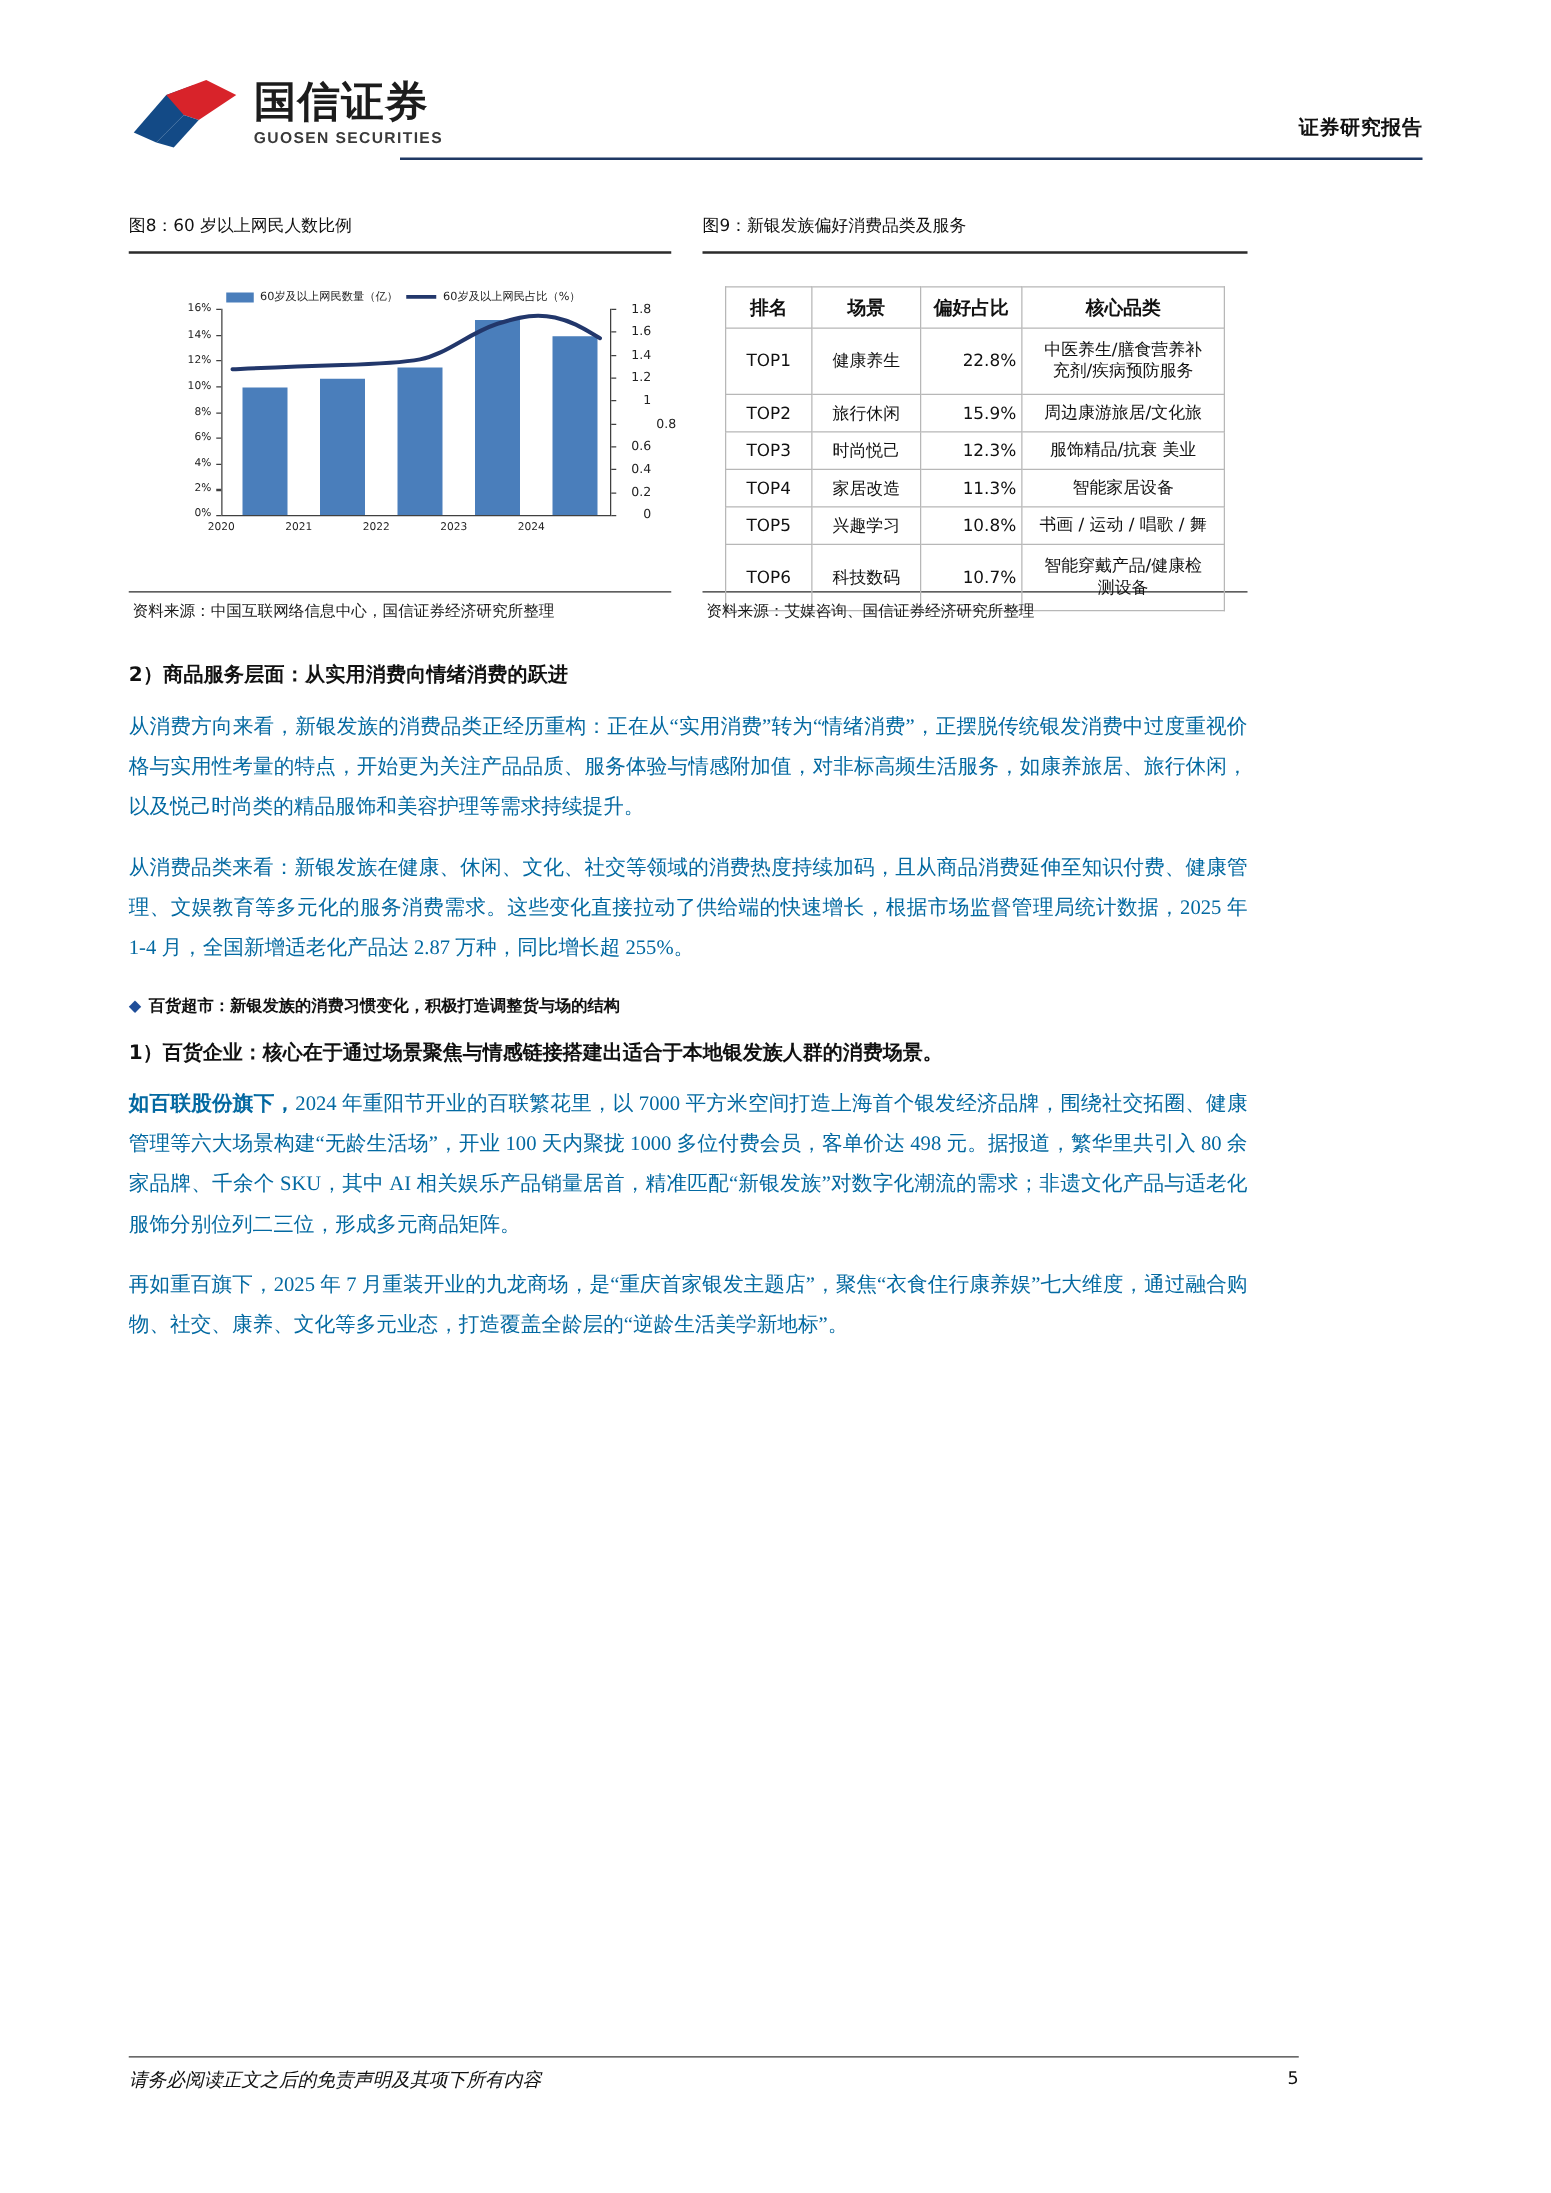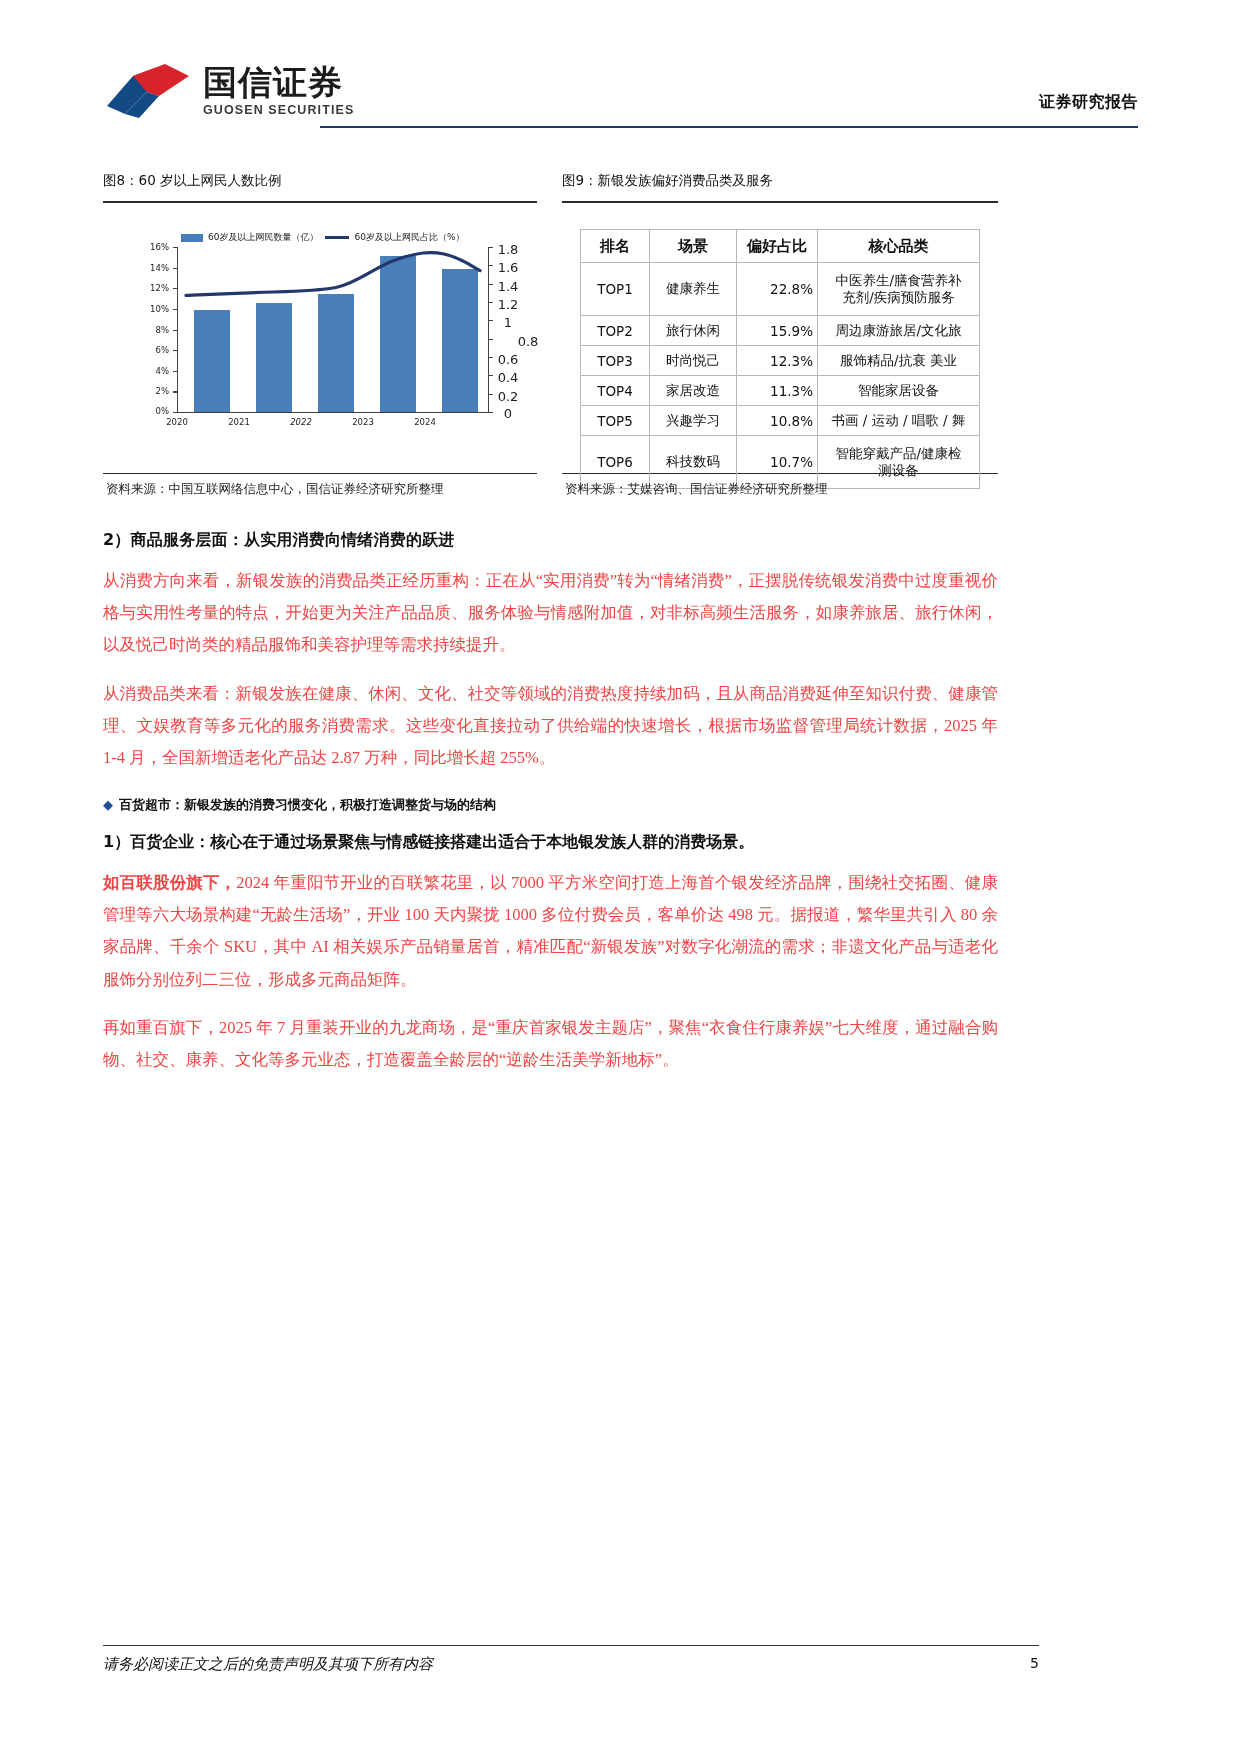--- a/index.html
+++ b/index.html
@@ -44,22 +44,22 @@
 
   .plot{position:absolute;left:75px;top:44px;width:310px;height:165px;}
   .axis-l{position:absolute;left:74px;top:44px;width:1.4px;height:165px;background:#404040;}
   .axis-b{position:absolute;left:74px;top:209px;width:312px;height:1.4px;background:#404040;}
   .axis-r{position:absolute;left:385px;top:44px;width:1.4px;height:165px;background:#404040;}
 
   .tick{position:absolute;width:4px;height:1.2px;background:#404040;}
   .tick-r{position:absolute;width:4px;height:1.2px;background:#404040;}
   .ylab{position:absolute;font-family:"DejaVu Sans","Liberation Sans",sans-serif;font-size:8.5px;
         color:#222;text-align:right;width:34px;}
-  .ylab-r{position:absolute;font-family:"DejaVu Sans","Liberation Sans",sans-serif;font-size:13px;
-        color:#222;text-align:center;width:26px;}
+  .ylab-r{position:absolute;font-family:"DejaVu Sans","Liberation Sans",sans-serif;font-size:10px;
+        color:#222;text-align:right;width:26px;}
   .xlab{position:absolute;font-family:"DejaVu Sans","Liberation Sans",sans-serif;font-size:8.5px;
         color:#222;text-align:center;width:50px;top:214px;}
   .bar{position:absolute;background:#4a7ebb;bottom:0;}
   .bars{position:absolute;left:75px;top:44px;width:310px;height:165px;}
 
   
   .tbl{position:absolute;left:18px;top:26px;width:400px;border-collapse:collapse;
        font-family:"DejaVu Sans","Liberation Sans",sans-serif;}
   .tbl td,.tbl th{border:1px solid #b7b7b7;padding:2px 4px;color:#111;}
   .tbl th{font-size:15px;font-weight:bold;text-align:center;height:28px;}
@@ -67,21 +67,21 @@
   .c-rank{width:60px;text-align:center;}
   .c-scene{width:78px;text-align:center;}
   .c-pct{width:72px;text-align:right;padding-right:6px;}
   .c-cat{text-align:center;line-height:1.25;}
   .tall td{height:48px;}
 
   
   .body{position:absolute;left:103px;top:530px;width:895px;}
   h3.sec{font-family:"DejaVu Sans","Liberation Sans",sans-serif;font-size:16px;font-weight:bold;
          margin:0 0 14px 0;color:#111;letter-spacing:.2px;}
-  p.par{font-size:16.5px;line-height:1.95;margin:0 0 16px 0;text-align:justify;color:#ef4444;
+  p.par{font-size:16.5px;line-height:1.95;margin:0 0 16px 0;text-align:justify;color:#0369a1;
         text-justify:inter-ideograph;}
   .bullet{font-family:"DejaVu Sans","Liberation Sans",sans-serif;font-size:13px;font-weight:bold;
           margin:22px 0 14px 0;color:#111;}
   .bullet .dia{color:#1f4e99;margin-right:6px;}
   .sub{font-family:"DejaVu Sans","Liberation Sans",sans-serif;font-size:16px;font-weight:bold;
        margin:18px 0 14px 0;color:#111;}
   .lead{font-weight:bold;font-family:"DejaVu Sans","Liberation Sans",sans-serif;}
 
   
   .foot-rule{position:absolute;left:103px;right:103px;top:1645px;height:1px;background:#3a3a3a;}
@@ -180,21 +180,21 @@
       </div>
 
       <svg class="plot" viewBox="0 0 310 165" preserveAspectRatio="none" style="pointer-events:none;">
         <path d="M 8 48.4 C 30 47.4, 48 46.5, 96 45.0 C 140 43.7, 150 42.0, 158 40.5
                  C 180 36.0, 196 20.0, 220 12.0 C 240 5.6, 252 4.0, 266 7.0
                  C 282 10.5, 292 18.0, 302 23.6" fill="none" stroke="#22376b" stroke-width="3.2" stroke-linecap="round"></path>
       </svg>
 
       <div class="xlab" style="left:49px;">2020</div>
       <div class="xlab" style="left:111px;">2021</div>
-      <div class="xlab" style="left:173px;font-style:italic;">2022</div>
+      <div class="xlab" style="left:173px;">2022</div>
       <div class="xlab" style="left:235px;">2023</div>
       <div class="xlab" style="left:297px;">2024</div>
     </div>
   </div>
   <div class="src src8">资料来源：中国互联网络信息中心，国信证券经济研究所整理</div>
 
   <div class="fig-cap fig9-cap">图9：新银发族偏好消费品类及服务</div>
   <div class="fig-box fig9-box">
     <table class="tbl">
       <thead>

